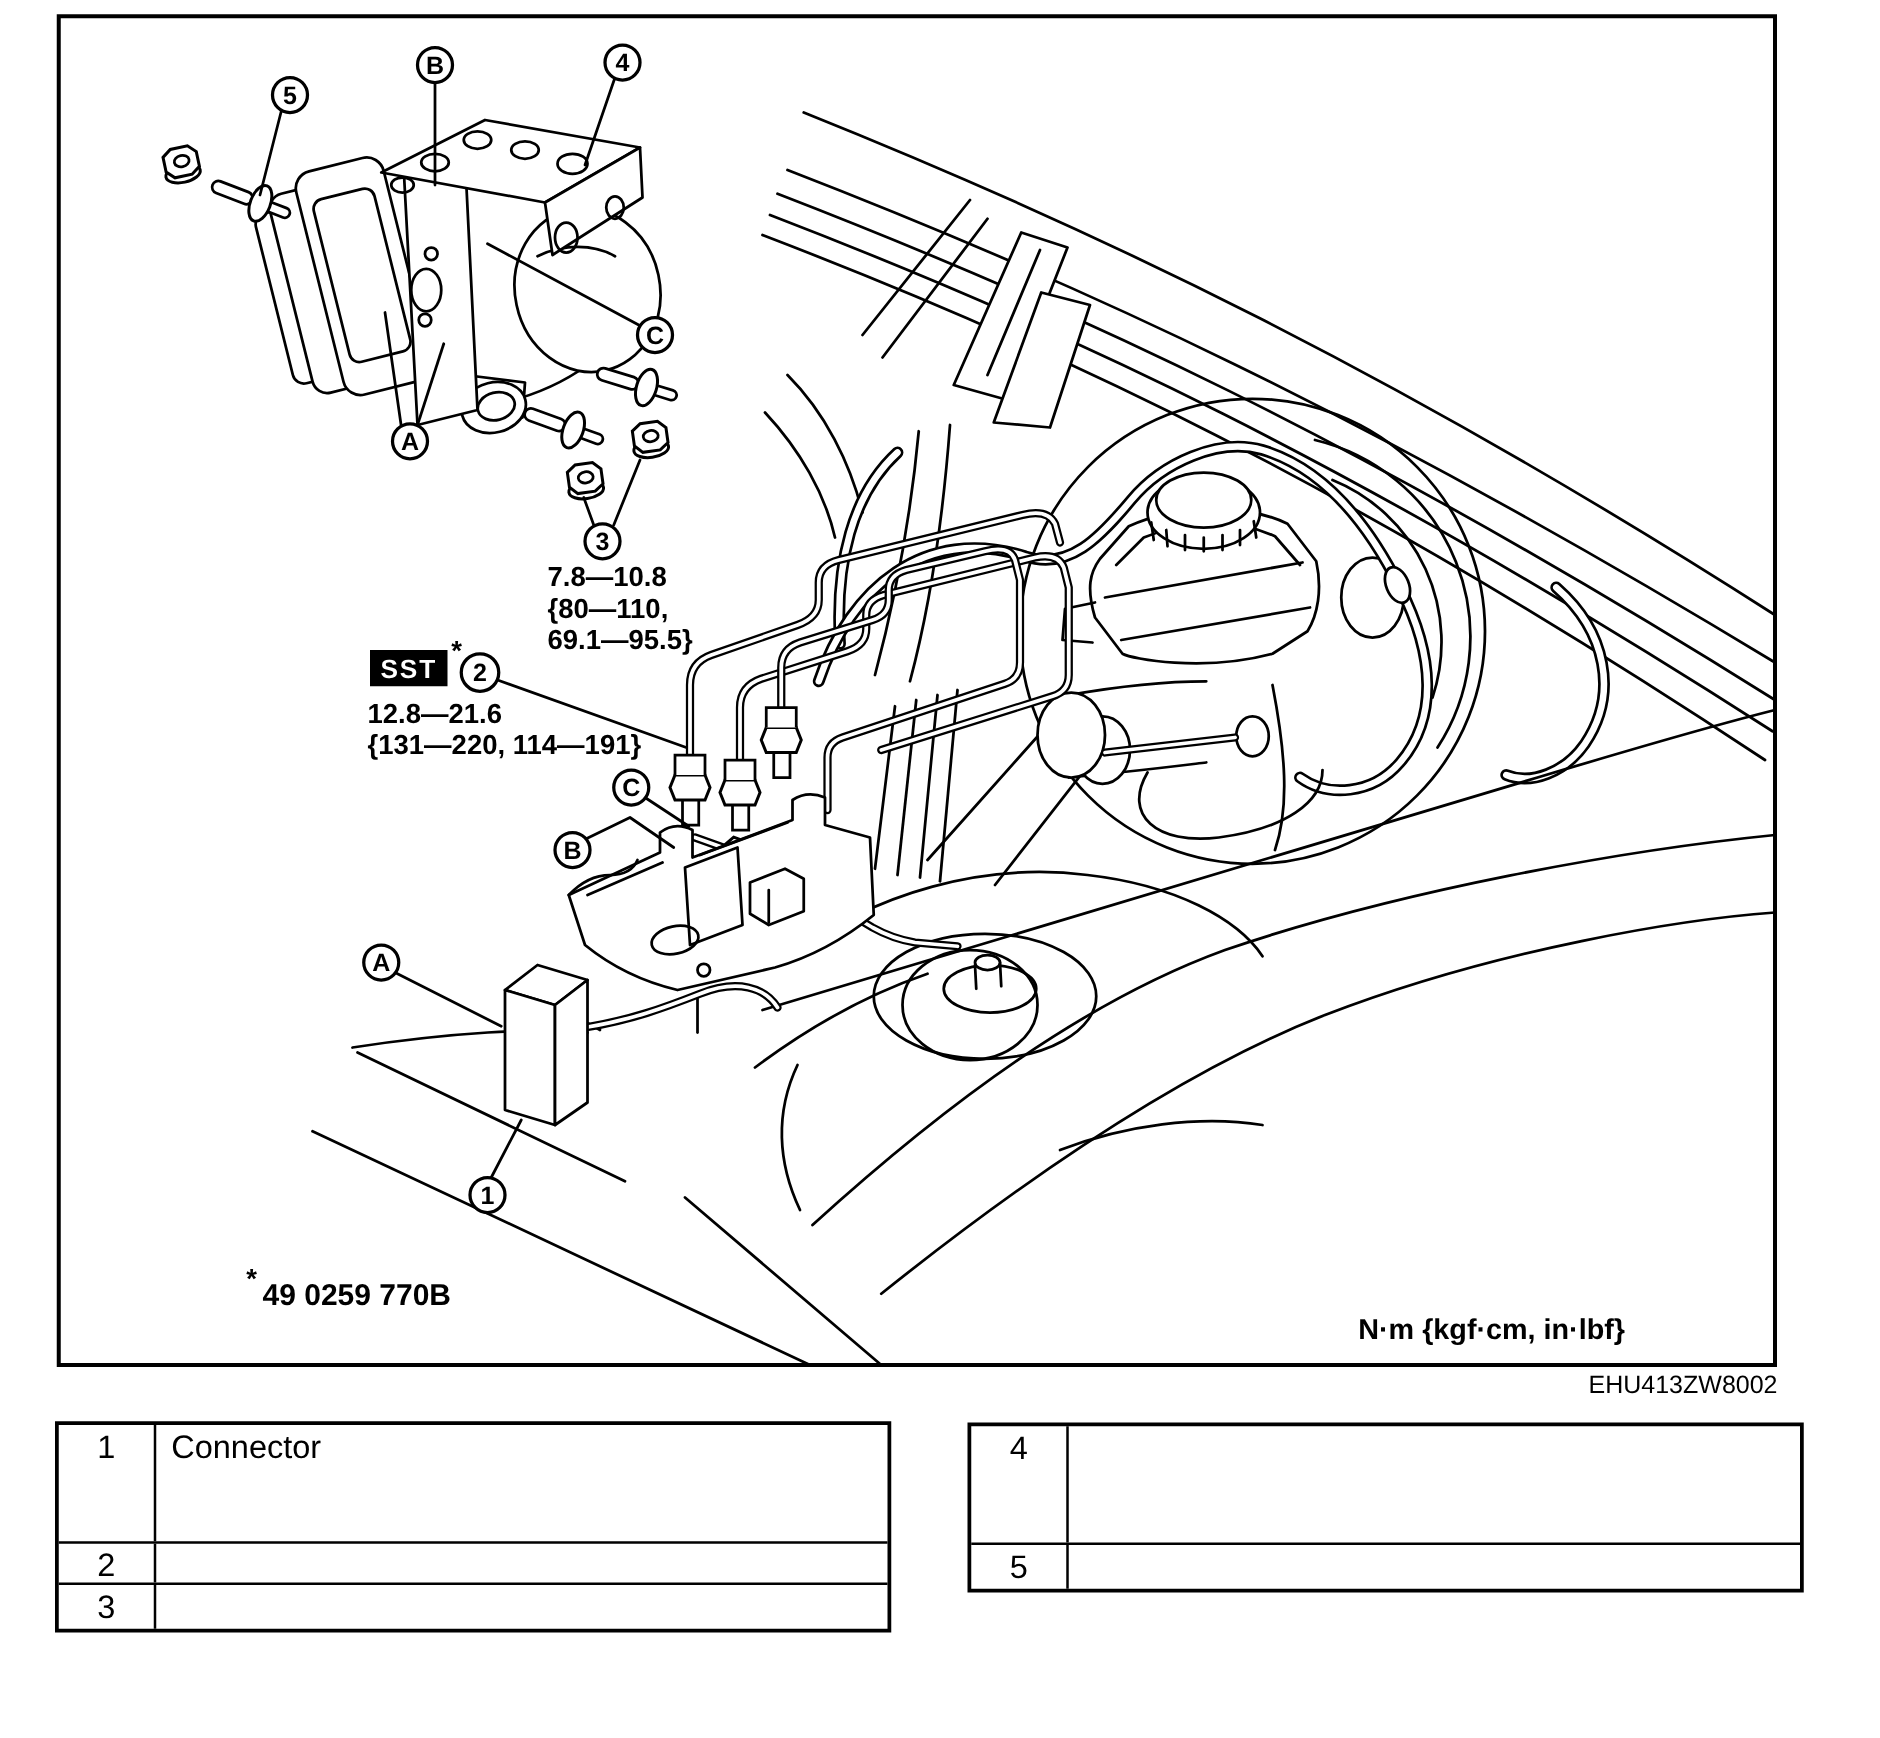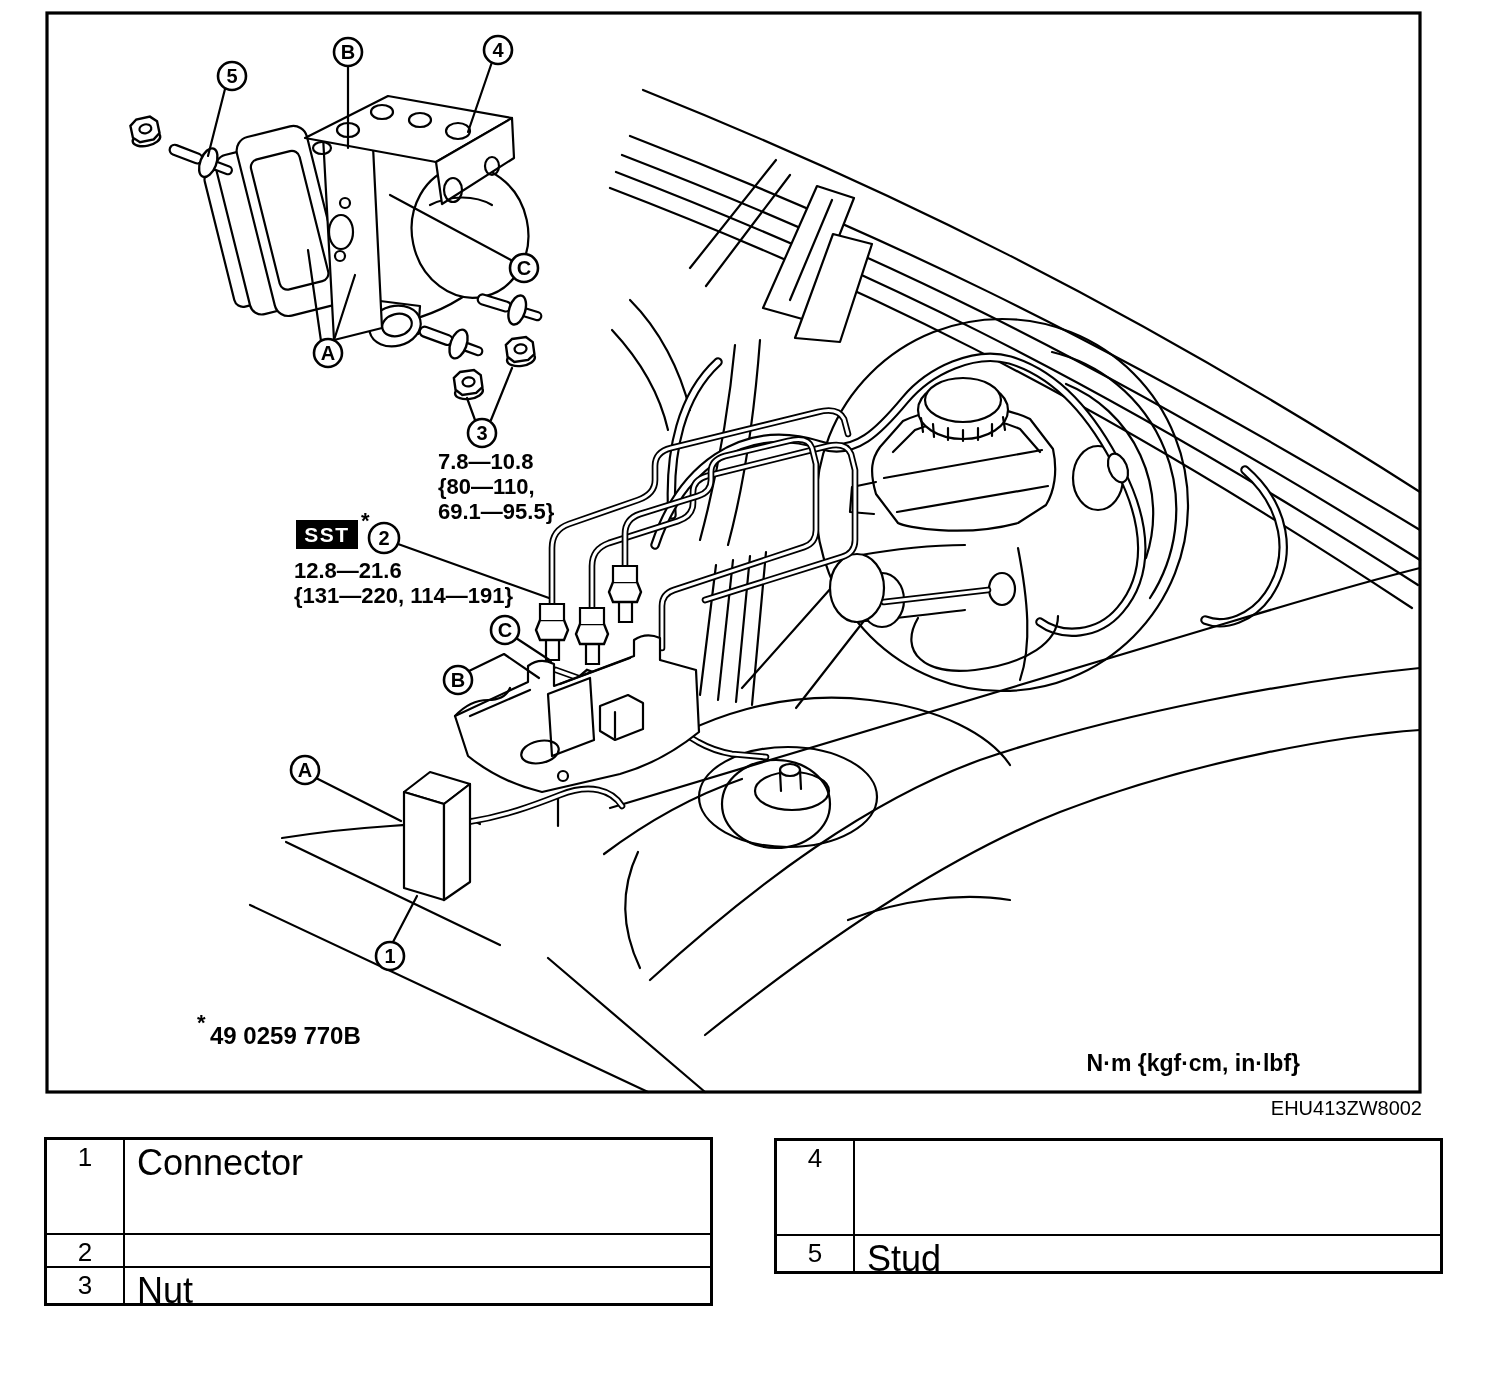--- a/index.html
+++ b/index.html
@@ -16,21 +16,21 @@
   .hw{fill:none;stroke:#fff;stroke-width:5.2;stroke-linecap:round;stroke-linejoin:round}
   .callout circle{fill:#fff;stroke:#000;stroke-width:2.6}
   .callout text{font-size:20px;font-weight:bold;text-anchor:middle}
   .spec{font-size:22px;font-weight:bold}
   
   .tbl{position:absolute;border:3px solid #000;background:#fff;box-sizing:border-box}
   .tr{display:flex;border-top:2.5px solid #000;box-sizing:border-box}
   .tr:first-child{border-top:none}
   .td-num{width:78px;flex:0 0 78px;border-right:2.5px solid #000;text-align:center;
           font-size:26px;padding-top:2px;box-sizing:border-box}
-  .td-name{flex:1;font-size:36px;padding:2px 0 0 12px;box-sizing:border-box}
+  .td-name{flex:1;font-size:26px;padding:2px 0 0 12px;box-sizing:border-box}
   .fig-code{position:absolute;top:1097px;right:82px;font-size:20px;font-weight:normal}
 </style>
 </head>
 <body>
 
 <div class="page">
 
   <svg width="1504" height="1390" viewBox="0 0 1504 1390">
 
     <defs>
@@ -312,27 +312,25 @@
   <div class="tbl" style="left:44px;top:1137px;width:669px">
     <div class="tr" style="height:93px">
       <div class="td-num">1</div>
       <div class="td-name">Connector</div>
     </div>
     <div class="tr" style="height:33px">
       <div class="td-num">2</div>
     </div>
     <div class="tr" style="height:37px">
       <div class="td-num">3</div>
-      <div class="td-name">Nut</div>
     </div>
   </div>
 
   <div class="tbl" style="left:774px;top:1138px;width:669px">
     <div class="tr" style="height:93px">
       <div class="td-num">4</div>
     </div>
     <div class="tr" style="height:37px">
       <div class="td-num">5</div>
-      <div class="td-name">Stud</div>
     </div>
   </div>
 
 </div>
 
 </body></html>

